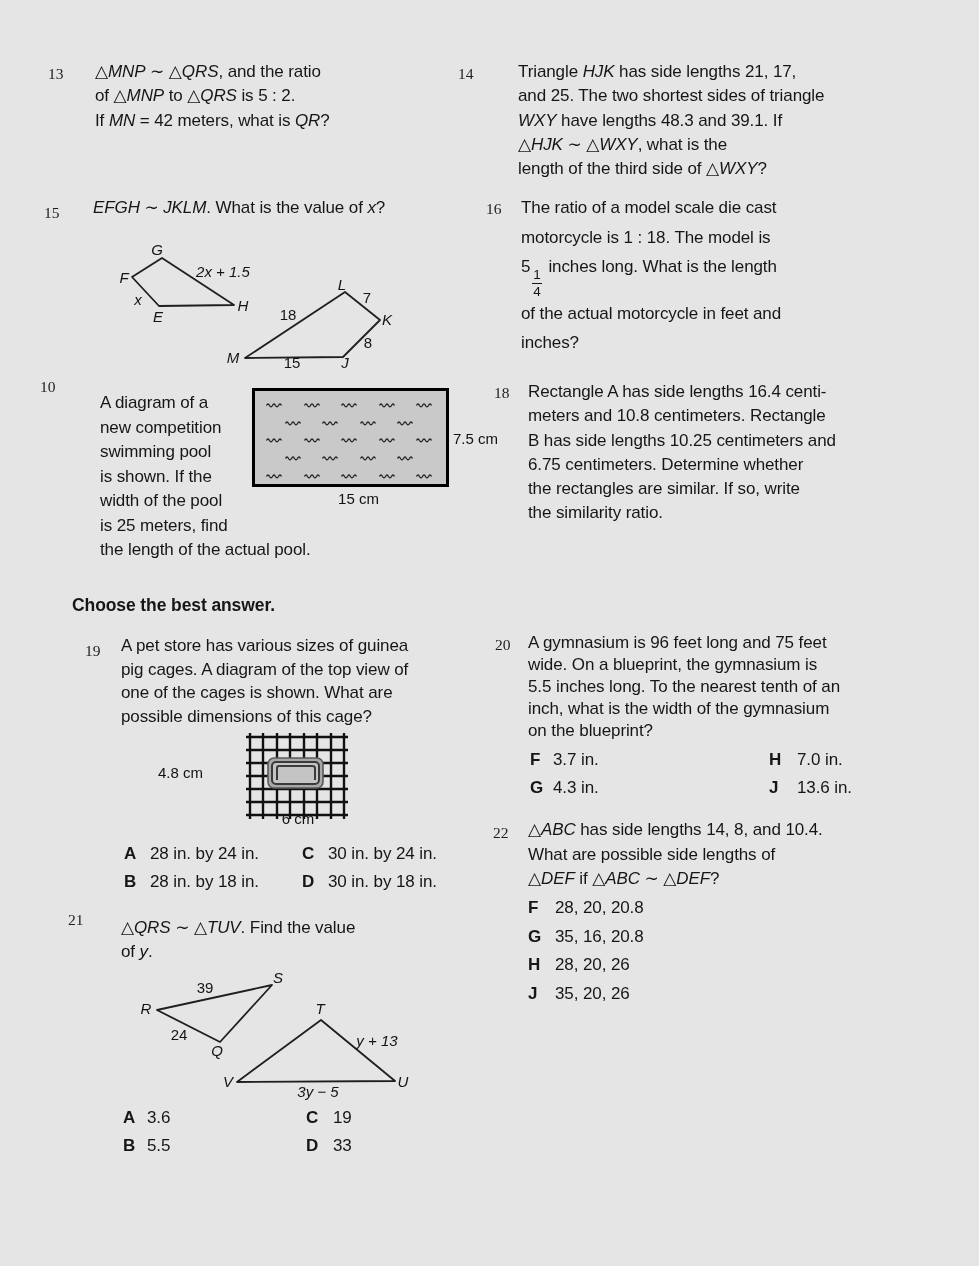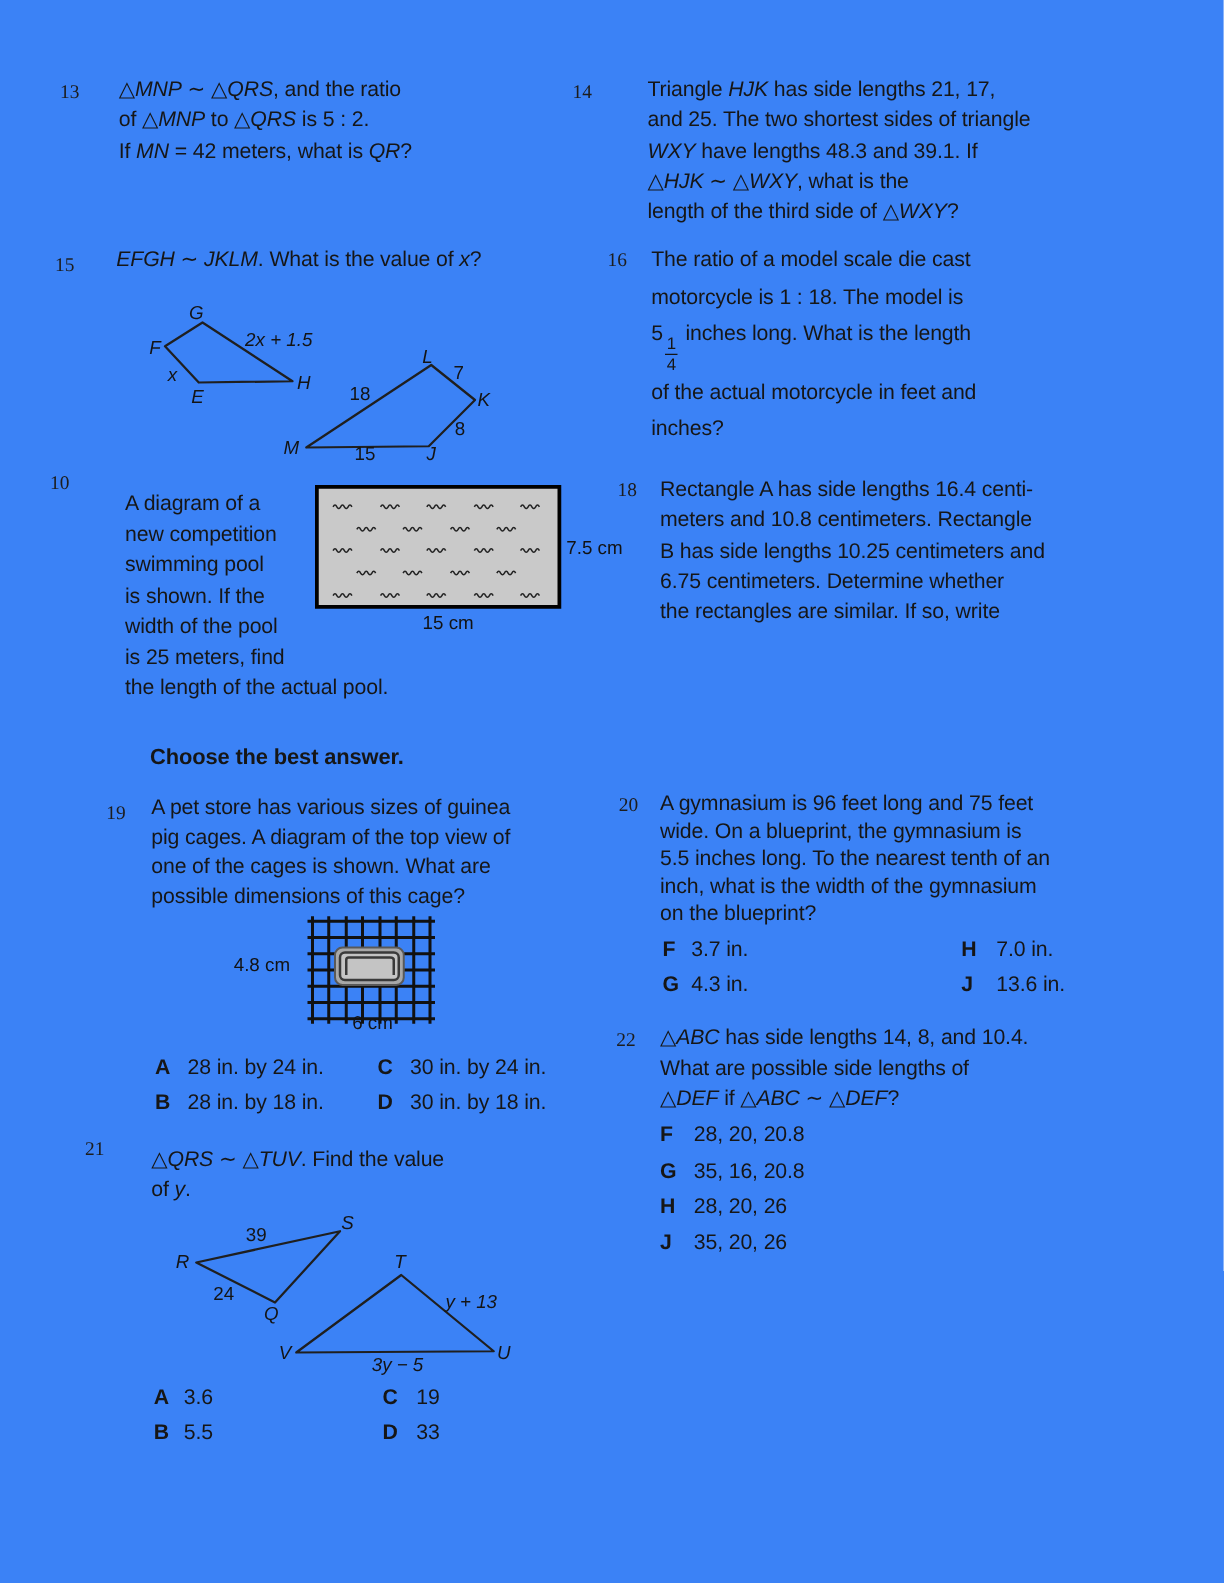--- a/index.html
+++ b/index.html
@@ -1,22 +1,22 @@
 <!DOCTYPE html>
 <html><head>
 <meta charset="utf-8">
 <style>
   html,body{margin:0;padding:0;background:#fff;}
-  .page{position:relative;width:979px;height:1266px;background:#3b82f6;
+  .page{position:relative;width:979px;height:1266px;background:#e5e5e5;
         font-family:"Liberation Sans",sans-serif;color:#161616;overflow:hidden;}
   .pnum{position:absolute;font-family:"Liberation Serif",serif;font-size:15.5px;color:#1d1d1d;}
   .ptext{position:absolute;font-size:17px;letter-spacing:-0.1px;}
   .tline{white-space:nowrap;}
   .it{font-style:italic;}
-  .hdr{position:absolute;font-size:17.5px;font-weight:700;letter-spacing:-0.1px;margin-left:48px;}
+  .hdr{position:absolute;font-size:17.5px;font-weight:700;letter-spacing:-0.1px;}
   .choices{position:absolute;display:grid;align-items:start;font-size:17px;line-height:24px;letter-spacing:-0.1px;}
   .cl{font-weight:700;}
   .dlabel{position:absolute;font-size:15px;color:#121212;white-space:nowrap;}
   .frac{display:inline-flex;flex-direction:column;align-items:center;vertical-align:-0.5em;
         line-height:1;font-size:13.5px;margin:0 2px;}
   .frac .fn{border-bottom:1.5px solid #151515;padding:0 1px 1.5px;}
   .frac .fd{padding-top:1.5px;}
   svg.diag{position:absolute;overflow:visible;}
   svg.diag text{font-family:"Liberation Sans",sans-serif;font-size:15px;fill:#141414;}
   .vx{font-style:italic;}
@@ -122,20 +122,21 @@
   <span class="dlabel" style="left:453px;top:430px">7.5 cm</span>
   <span class="dlabel" style="left:260px;top:490px;width:197px;text-align:center">15 cm</span>
 
   <span class="pnum" style="left:494px;top:384px">18</span>
   <div class="ptext" style="left:528px;top:380px;width:400px;line-height:24.3px">
       <div class="tline"><span>Rectangle A has side lengths 16.4 centi-</span></div>
       <div class="tline"><span>meters and 10.8 centimeters. Rectangle</span></div>
       <div class="tline"><span>B has side lengths 10.25 centimeters and</span></div>
       <div class="tline"><span>6.75 centimeters. Determine whether</span></div>
       <div class="tline"><span>the rectangles are similar. If so, write</span></div>
+      <div class="tline"><span>the similarity ratio.</span></div>
     </div>
 
   <div class="hdr" style="left:72px;top:595px">Choose the best answer.</div>
 
   <span class="pnum" style="left:85px;top:642px">19</span>
   <div class="ptext" style="left:121px;top:634px;width:360px;line-height:23.7px">
       <div class="tline"><span>A pet store has various sizes of guinea</span></div>
       <div class="tline"><span>pig cages. A diagram of the top view of</span></div>
       <div class="tline"><span>one of the cages is shown. What are</span></div>
       <div class="tline"><span>possible dimensions of this cage?</span></div>
@@ -157,21 +158,21 @@
       <line class="gridln" x1="71" y1="4" x2="71" y2="90"></line>
       <line class="gridln" x1="85" y1="4" x2="85" y2="90"></line>
       <line class="gridln" x1="98" y1="4" x2="98" y2="90"></line>
     </g>
     <g>
       <rect x="22" y="29" width="55" height="30" rx="6" fill="#a8a8a8" stroke="#595959" stroke-width="1.6"></rect>
       <rect x="26" y="33" width="47" height="22" rx="4" fill="#c4c4c4" stroke="#3a3a3a" stroke-width="2"></rect>
       <path d="M31,51 L31,39 Q31,37 33,37 L66,37 Q69,37 69,39 L69,51" fill="none" stroke="#3a3a3a" stroke-width="2"></path>
     </g>
   </svg>
-  <span class="dlabel" style="left:158px;top:764px;width:74px;text-align:right">4.8 cm</span>
+  <span class="dlabel" style="left:158px;top:764px;width:74px;text-align:left">4.8 cm</span>
   <span class="dlabel" style="left:246px;top:810px;width:104px;text-align:center">6 cm</span>
   <div class="choices" style="left:124px;top:842px;grid-template-columns:26px 152px 26px auto;grid-auto-rows:28px">
     <span class="cl">A</span>
     <span class="cv">28 in. by 24 in.</span>
     <span class="cl">C</span>
     <span class="cv">30 in. by 24 in.</span>
     <span class="cl">B</span>
     <span class="cv">28 in. by 18 in.</span>
     <span class="cl">D</span>
     <span class="cv">30 in. by 18 in.</span>

